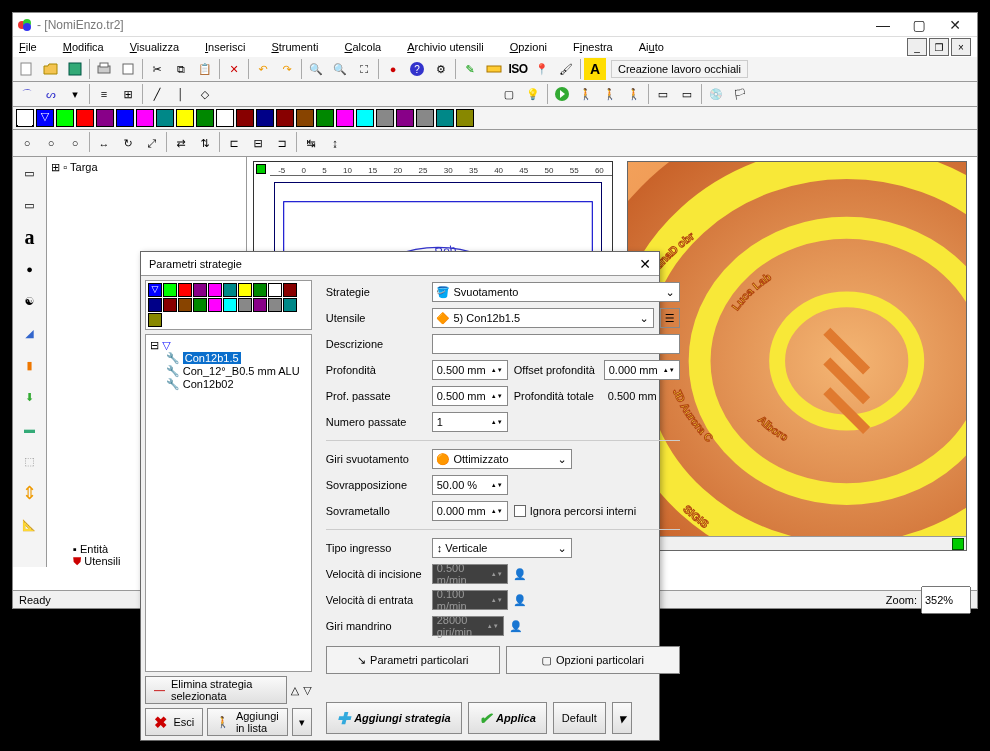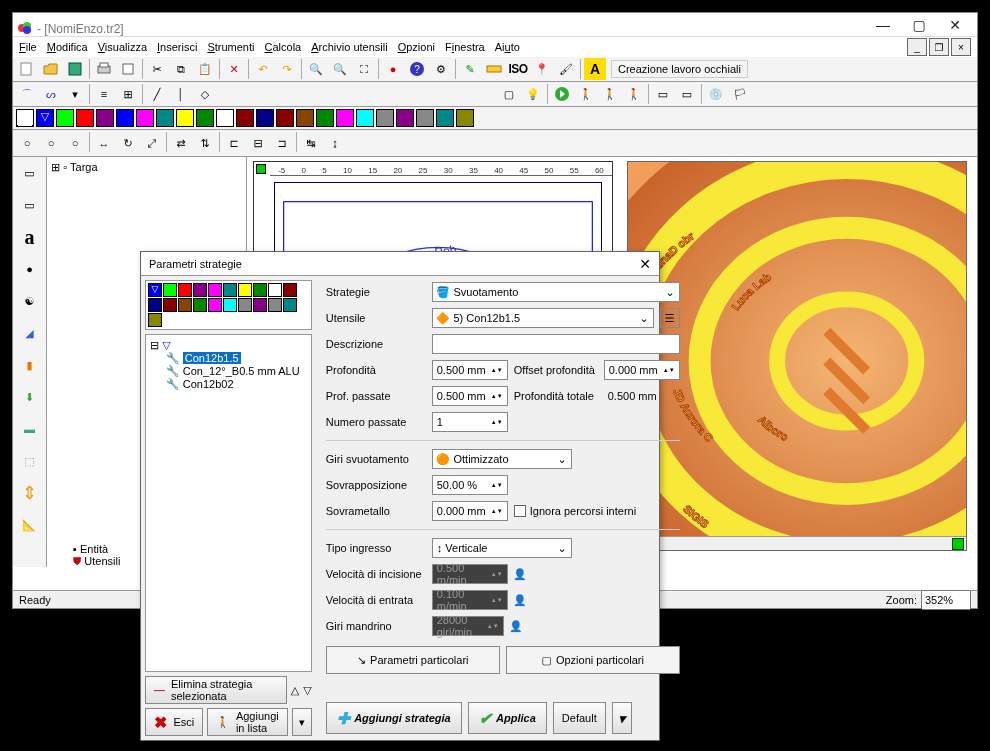--- a/index.html
+++ b/index.html
@@ -1,44 +1,44 @@
 <!DOCTYPE html>
 <html><head>
 <meta charset="utf-8">
 <style>
 *{box-sizing:border-box;margin:0;padding:0;font-family:"Segoe UI",Tahoma,Arial,sans-serif;font-size:11px}
 body{background:#000;width:990px;height:751px;position:relative;overflow:hidden}
 .frame{position:absolute;left:12px;top:12px;width:966px;height:597px;background:#fff;border:1px solid #888}
-.titlebar{height:24px;background:#fff;display:flex;align-items:flex-end;padding:0 4px;border-bottom:1px solid #ddd}
+.titlebar{height:24px;background:#fff;display:flex;align-items:center;padding:0 4px;border-bottom:1px solid #ddd}
 .titlebar .icon{width:16px;height:16px;margin-right:4px}
 .titlebar .ttl{color:#777;font-size:12px}
 .winbtns{margin-left:auto;display:flex}
 .winbtns .wb{width:36px;height:22px;display:flex;align-items:center;justify-content:center;color:#222;font-size:14px}
-.menubar{height:20px;display:flex;align-items:center;padding:0 6px;gap:10px;background:#fff}
+.menubar{height:20px;display:flex;align-items:center;padding:0 6px;gap:26px;background:#fff}
 .menubar span{color:#000;cursor:default}
 .menubar span u{text-decoration:underline}
 .mdi-btns{margin-left:auto;display:flex;gap:2px}
 .mdi-btns .mb{width:20px;height:18px;border:1px solid #666;background:#eee;display:flex;align-items:center;justify-content:center;font-size:10px}
 .tb{background:#f4f4f4;border-bottom:1px solid #999;display:flex;align-items:center;padding:1px 2px;flex-wrap:wrap}
 .tbtn{width:22px;height:22px;display:flex;align-items:center;justify-content:center;margin:0 1px;border:1px solid transparent}
 .sep{width:1px;height:20px;background:#aaa;margin:0 2px}
 .colorbar{display:flex;padding:2px;background:#f4f4f4;border-bottom:1px solid #999}
 .csw{width:18px;height:18px;border:1px solid #000;margin:0 1px}
 .transform-bar{display:flex;padding:2px;background:#f4f4f4;border-bottom:1px solid #999}
 .main{display:flex;height:410px}
 .ltool{width:34px;background:#f4f4f4;border-right:1px solid #999;display:flex;flex-direction:column;align-items:center;padding-top:2px;gap:4px}
 .ltool .lt{width:28px;height:28px;display:flex;align-items:center;justify-content:center;border:1px solid transparent}
 .tree{width:200px;border-right:1px solid #999;padding:4px;font-size:11px}
 .canvas-area{flex:1;position:relative;background:#fff}
 .viewport{position:absolute;left:6px;top:4px;width:360px;height:380px;background:#fff;border:1px solid #333}
 .viewport .inner{position:absolute;left:20px;top:20px;right:10px;bottom:10px;border:1px solid #006;background:#fff}
 .render{position:absolute;left:380px;top:4px;width:340px;height:390px;background:linear-gradient(135deg,#f2a05a,#d97534);border:1px solid #666;overflow:hidden}
 .status{position:absolute;bottom:0;left:0;right:0;height:18px;background:#f0f0f0;border-top:1px solid #999;display:flex;align-items:center;padding:0 6px}
 .status .zoom{margin-left:auto;display:flex;align-items:center;gap:4px}
-.status .zoom input{width:50px;height:20px;font-size:11px;padding:0 2px}
+.status .zoom input{width:50px;height:28px;font-size:11px;padding:0 2px}
 
 .dialog{position:absolute;left:140px;top:251px;width:520px;height:490px;background:#f0f0f0;border:1px solid #666;box-shadow:2px 2px 6px rgba(0,0,0,0.3)}
 .dlg-title{height:24px;background:#fff;border-bottom:1px solid #999;display:flex;align-items:center;padding:0 8px;font-size:12px}
 .dlg-title .x{margin-left:auto;font-size:14px}
 .dlg-body{display:flex;height:calc(100% - 24px)}
 .dlg-left{width:200px;display:flex;flex-direction:column;padding:4px;gap:4px}
 .dlg-colors{display:flex;flex-wrap:wrap;gap:1px;padding:2px;background:#fff;border:1px solid #999}
 .dlg-colors .dc{width:14px;height:14px;border:1px solid #000}
 .dlg-tree{flex:1;background:#fff;border:1px solid #999;padding:4px;font-size:11px}
 .dlg-tree .sel{background:#0a6ecc;color:#fff;padding:0 2px}

